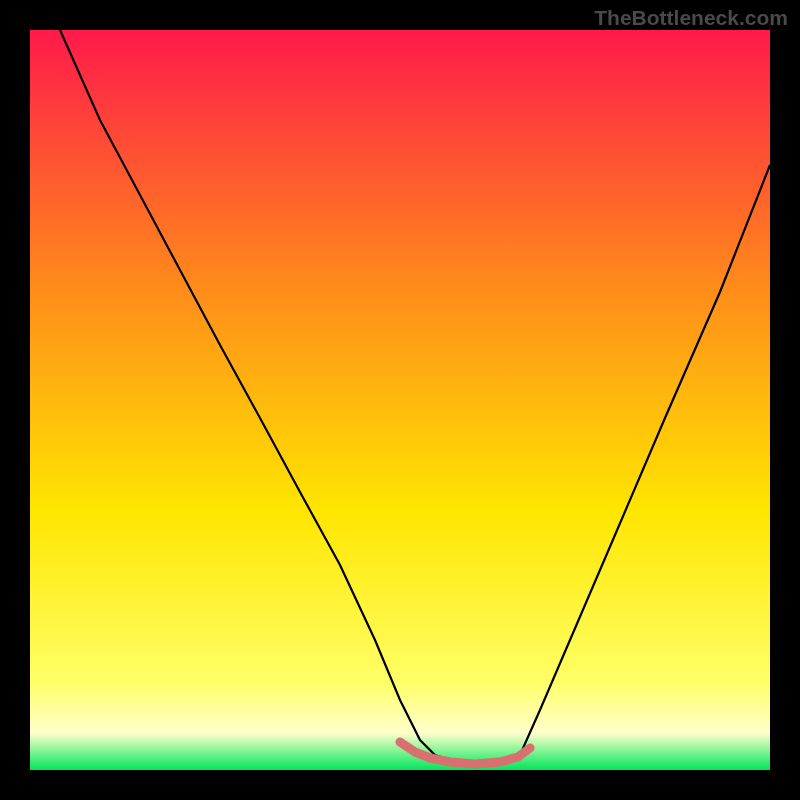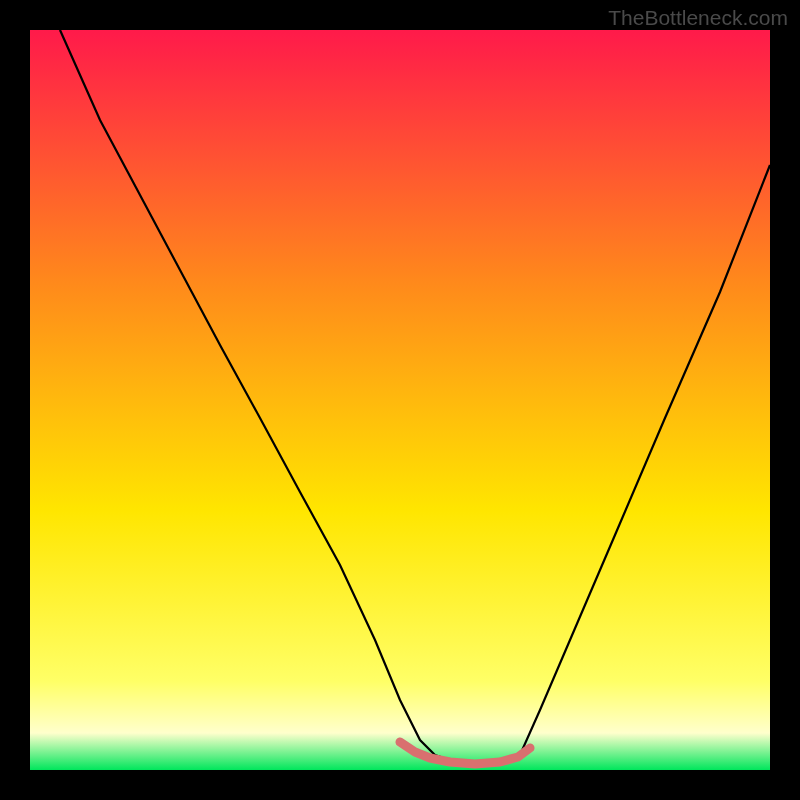--- a/index.html
+++ b/index.html
@@ -17,21 +17,21 @@
     left: 0;
     width: 800px;
     height: 800px;
   }
   .watermark {
     position: absolute;
     top: 6px;
     right: 12px;
     color: #4a4a4a;
     font-size: 21px;
-    font-weight: normal;
+    font-weight: bold;
     z-index: 10;
   }
   svg {
     display: block;
   }
 </style>
 </head>
 <body>
 
 <div class="chart-container">

